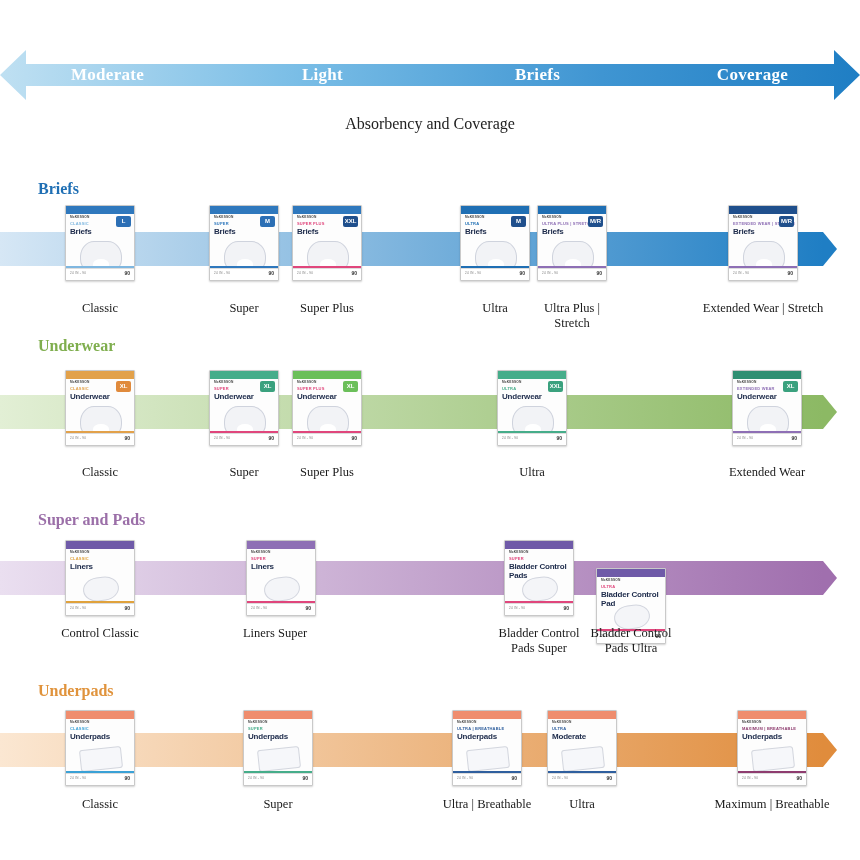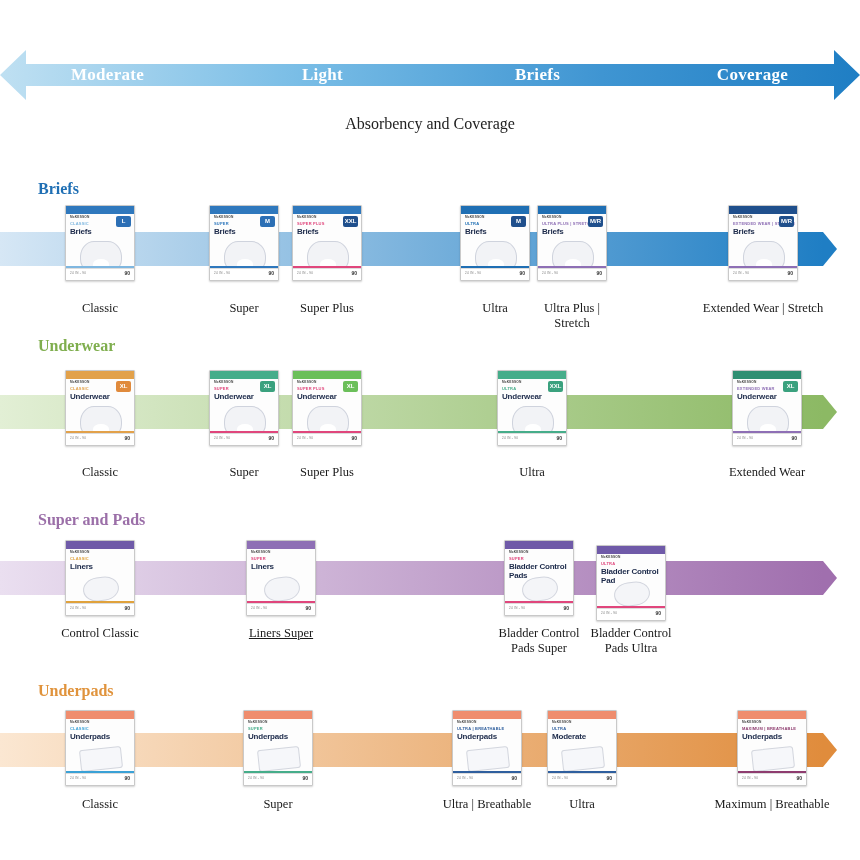--- a/index.html
+++ b/index.html
@@ -482,38 +482,38 @@
         <div class="ptype">Liners</div>
         <div class="art">
           <div class="pad-shape"></div>
         </div>
         <div class="stripe" style="background: rgb(224, 70, 124);"></div>
         <div class="footer">
           <div class="bits">24 IN - 90</div>
           <div class="cnt">90</div>
         </div>
       </div>
-      <div class="cap" style="top: 626px; left: 206px; width: 150px; white-space: pre-line; text-decoration: underline;">Liners Super</div>
+      <div class="cap" style="top: 626px; left: 200px; width: 150px; white-space: pre-line;">Liners Super</div>
       <div class="pack" style="left: 504px; top: 540px;">
         <div class="brandbar" style="background: rgb(111, 90, 168);"></div>
         <div class="mck">McKESSON</div>
         <div class="tier" style="color: rgb(224, 70, 124);">SUPER</div>
         <div class="ptype">Bladder Control Pads</div>
         <div class="art">
           <div class="pad-shape"></div>
         </div>
         <div class="stripe" style="background: rgb(224, 70, 124);"></div>
         <div class="footer">
           <div class="bits">24 IN - 90</div>
           <div class="cnt">90</div>
         </div>
       </div>
       <div class="cap" style="top: 626px; left: 464px; width: 150px; white-space: pre-line;">Bladder Control
 Pads Super</div>
-      <div class="pack" style="left: 596px; top: 545px;">
+      <div class="pack" style="left: 596px; top: 568px;">
         <div class="brandbar" style="background: rgb(111, 90, 168);"></div>
         <div class="mck">McKESSON</div>
         <div class="tier" style="color: rgb(224, 70, 124);">ULTRA</div>
         <div class="ptype">Bladder Control Pad</div>
         <div class="art">
           <div class="pad-shape"></div>
         </div>
         <div class="stripe" style="background: rgb(224, 70, 124);"></div>
         <div class="footer">
           <div class="bits">24 IN - 90</div>

